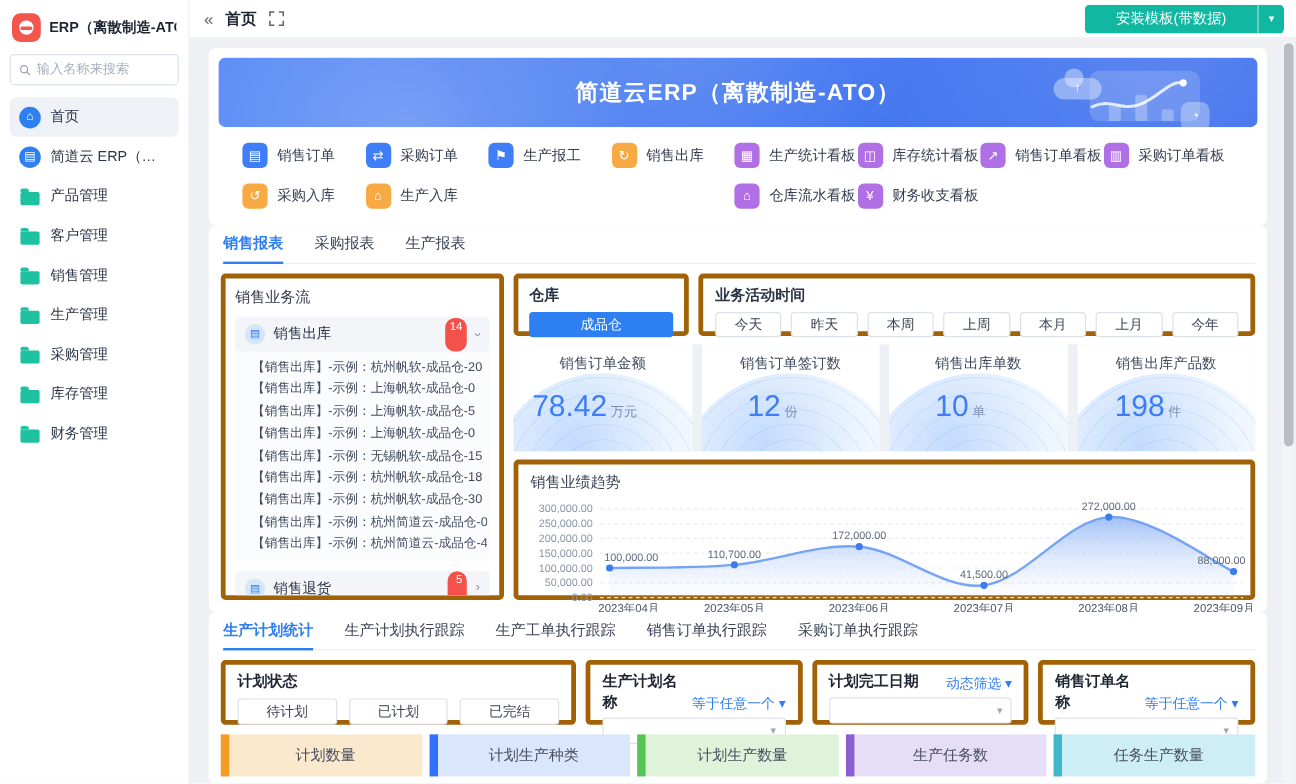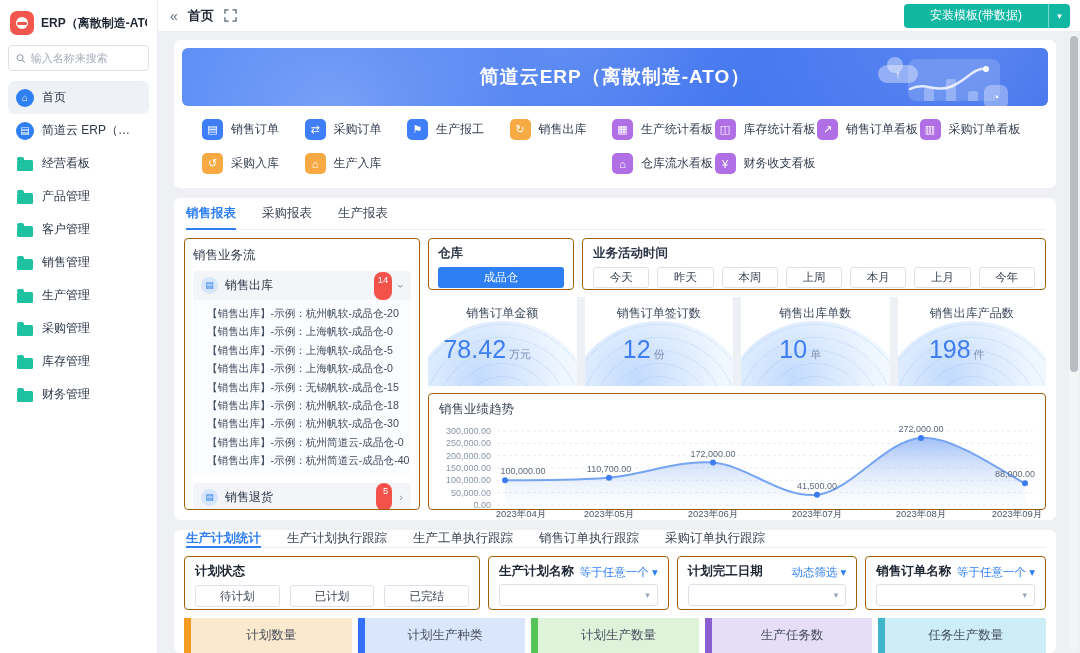--- a/index.html
+++ b/index.html
@@ -27,21 +27,21 @@
   .main { flex:1; display:flex; flex-direction:column; min-width:0; position:relative; }
   .topbar { height:32px; min-height:32px; display:flex; align-items:center; gap:10px; padding:0 10px 0 12px; border-bottom:1px solid #eceef2; background:#fff; }
   .collapse { color:#5c6675; font-size:14px; cursor:pointer; }
   .page-tab { font-size:13px; font-weight:bold; color:#1f2633; }
   .expand-ico { cursor:pointer; display:flex; }
   .spacer { flex:1; }
   .install-btn { display:flex; height:24px; border-radius:4px; overflow:hidden; cursor:pointer; }
   .install-main { background:#12b7a2; color:#fff; font-size:12px; display:flex; align-items:center; padding:0 26px; }
   .install-caret { background:#12b7a2; color:#fff; width:22px; display:flex; align-items:center; justify-content:center; border-left:1px solid rgba(255,255,255,.45); font-size:9px; }
 
-  .content { flex:1; background:#eef0f4; padding:8px 24px 0 16px; display:flex; flex-direction:column; gap:10px; overflow:hidden; position:relative; }
+  .content { flex:1; background:#eef0f4; padding:8px 24px 0 16px; display:flex; flex-direction:column; overflow:hidden; position:relative; }
 
   
   .hero-card { background:#fff; border-radius:6px; padding:8px 8px 10px; }
   .banner { height:58px; border-radius:6px; position:relative; overflow:hidden;
     background: radial-gradient(circle at 18% 120%, rgba(255,255,255,.22), transparent 26%),
                 radial-gradient(circle at 92% -40%, rgba(255,255,255,.18), transparent 34%),
                 radial-gradient(circle at 45% -60%, rgba(255,255,255,.14), transparent 40%),
                 linear-gradient(100deg,#5b8df6,#3569ec); }
   .banner-title { position:absolute; left:0; right:0; top:50%; transform:translateY(-50%); text-align:center; color:#fff; font-size:19px; font-weight:bold; letter-spacing:1px; }
   .deco { position:absolute; right:48px; top:9px; width:110px; height:46px; }
@@ -55,21 +55,21 @@
   .ql { display:flex; align-items:center; gap:8px; cursor:pointer; }
   .ql-ico { width:21px; height:21px; min-width:21px; border-radius:5px; color:#fff; font-size:11px; display:flex; align-items:center; justify-content:center; }
   .bg-blue { background:#3f7ef7; } .bg-orange { background:#f7a944; } .bg-purple { background:#b06fe5; }
   .ql-label { font-size:12px; color:#333c4e; white-space:nowrap; }
 
   
   .tabbar { display:flex; gap:26px; height:32px; align-items:flex-end; border-bottom:1px solid #eceef2; padding:0 2px; }
   .tab { font-size:12.5px; color:#3c4454; cursor:pointer; height:100%; display:flex; align-items:center; position:relative; }
   .tab.active { color:#2e7ff2; font-weight:bold; }
   .tab.active::after { content:""; position:absolute; left:0; right:0; bottom:-1px; height:2px; background:#2e7ff2; }
-  .boxed { border:1px solid #a16207; border-radius:4px; background:#fff; }
+  .boxed { border:4px solid #a16207; border-radius:4px; background:#fff; }
   .box-title { font-size:12.5px; font-weight:bold; color:#2b3547; }
 
   
   .reports-card { background:#fff; border-radius:6px; padding:0 10px 10px; height:322px; min-height:322px; display:flex; flex-direction:column; }
   .reports-body { flex:1; display:flex; gap:8px; padding-top:8px; min-height:0; }
   .flow-panel { width:236px; min-width:236px; padding:7px 8px; overflow:hidden; }
   .flow-title { font-size:12.5px; color:#333c4c; margin:1px 0 7px; }
   .flow-group { background:#fbfcfe; border-radius:4px; }
   .flow-head { display:flex; align-items:center; gap:7px; height:29px; background:#f3f5f8; border-radius:4px; padding:0 8px; cursor:pointer; }
   .flow-circle { width:17px; height:17px; min-width:17px; border-radius:50%; background:#d6e6fb; color:#2e7ff2; font-size:9px; line-height:17px; text-align:center; }
@@ -136,24 +136,20 @@
       </svg>
     <input type="text" placeholder="输入名称来搜索" style="">
   </div>
   <div class="nav-item active">
     <span class="nav-circle">⌂</span>
     <span class="nav-label">首页</span>
   </div>
   <div class="nav-item">
     <span class="nav-circle">▤</span>
     <span class="nav-label">简道云 ERP（离散制造-ATO）...</span>
-  </div>
-  <div class="nav-item">
-    <span class="folder-ico"></span>
-    <span class="nav-label">经营看板</span>
   </div>
   <div class="nav-item">
     <span class="folder-ico"></span>
     <span class="nav-label">产品管理</span>
   </div>
   <div class="nav-item">
     <span class="folder-ico"></span>
     <span class="nav-label">客户管理</span>
   </div>
   <div class="nav-item">

